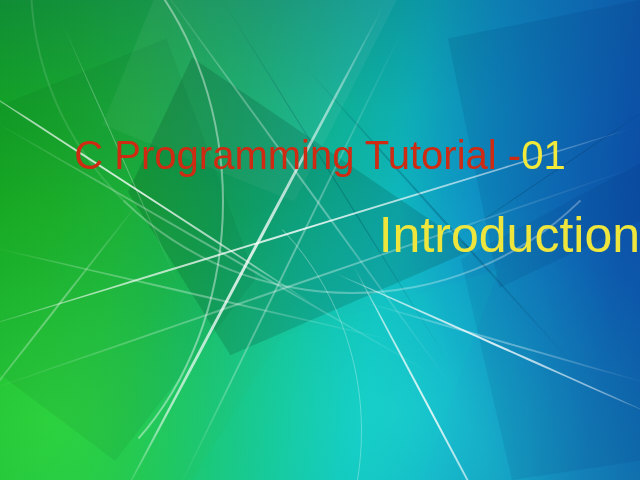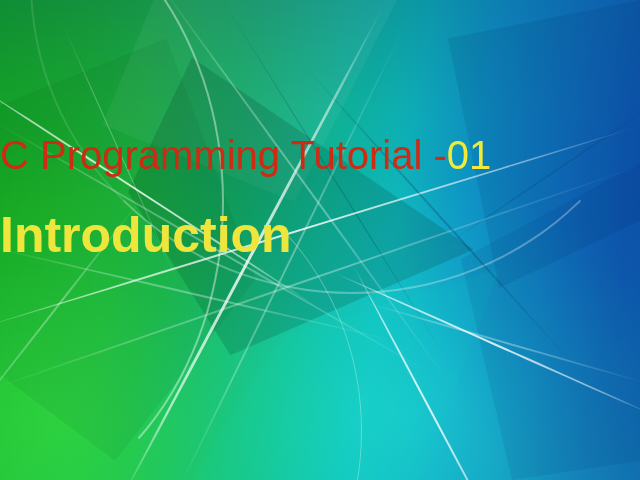--- a/index.html
+++ b/index.html
@@ -196,41 +196,42 @@
   #text-block {
     position: absolute;
     inset: 0;
     z-index: 40;
   }
   #title {
     position: absolute;
     left: 0;
     right: 0;
     top: 131px;
+    text-align: center;
     font-size: 40px;
     line-height: 48px;
     letter-spacing: 0px;
     white-space: nowrap;
     font-weight: normal;
     margin: 0;
   }
   .title-main { color: #cf2a12; }
   .title-num  { color: #f2ea3a; }
 
   #subtitle {
     position: absolute;
     left: 0;
     right: 0;
     top: 206px;
-    text-align: left;
+    text-align: right;
     font-size: 50px;
     line-height: 58px;
     color: #eee63d;
     white-space: nowrap;
-    font-weight: bold;
+    font-weight: normal;
     margin: 0;
   }
 </style>
 </head>
 <body>
 
 <div id="slide">
 
   <div class="bg-layer" id="bg-base"></div>
   <div class="bg-layer" id="bg-vert"></div>

